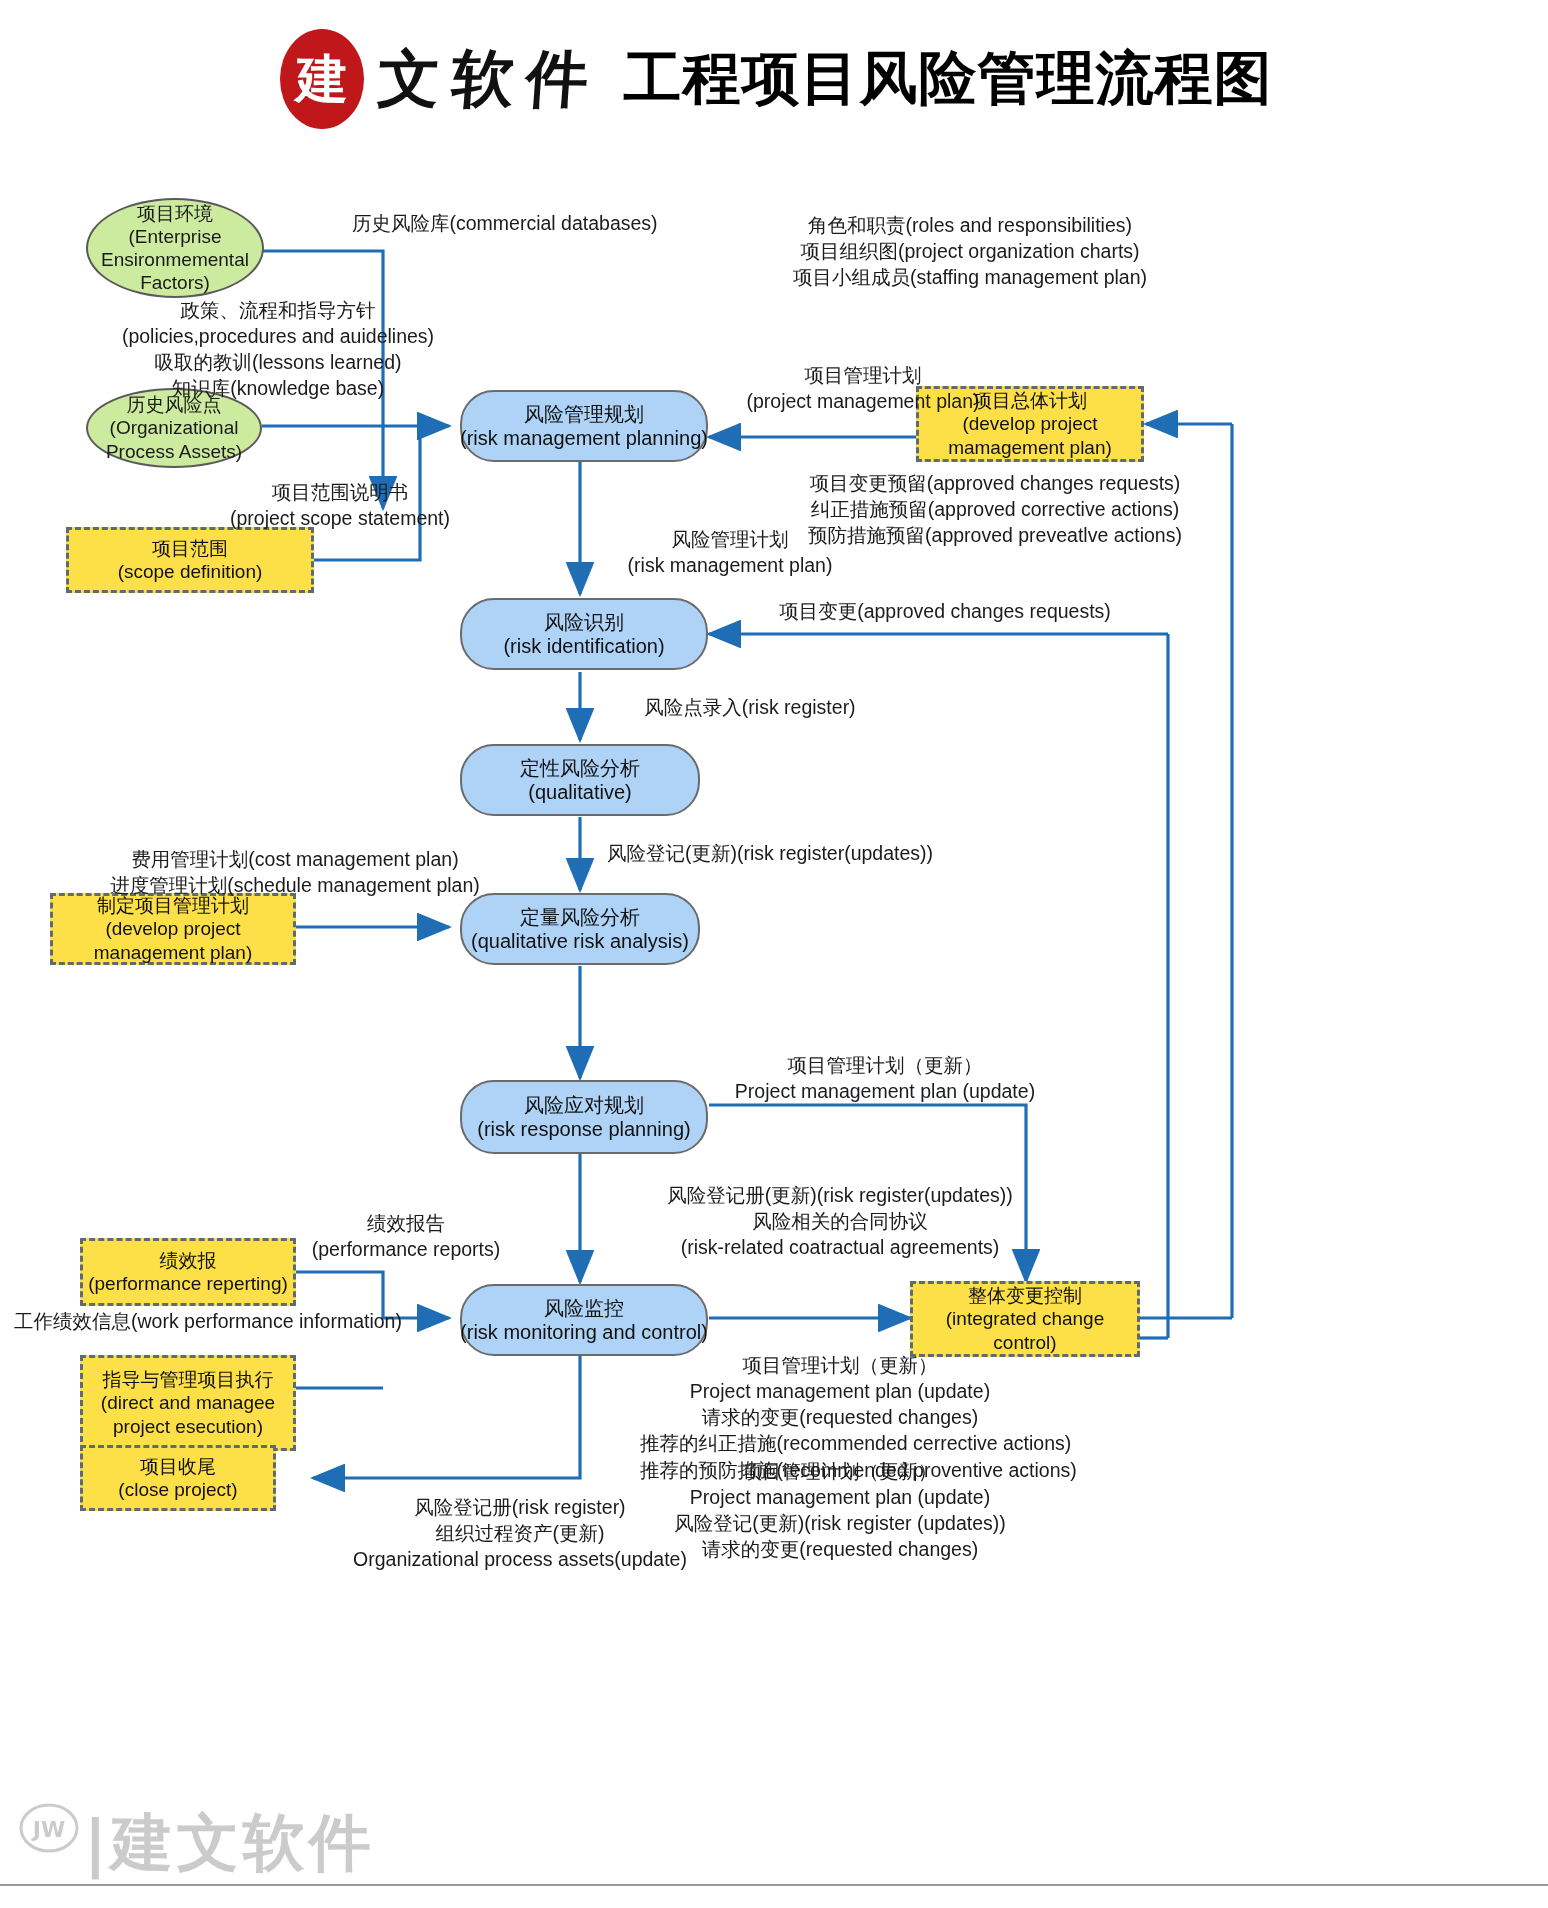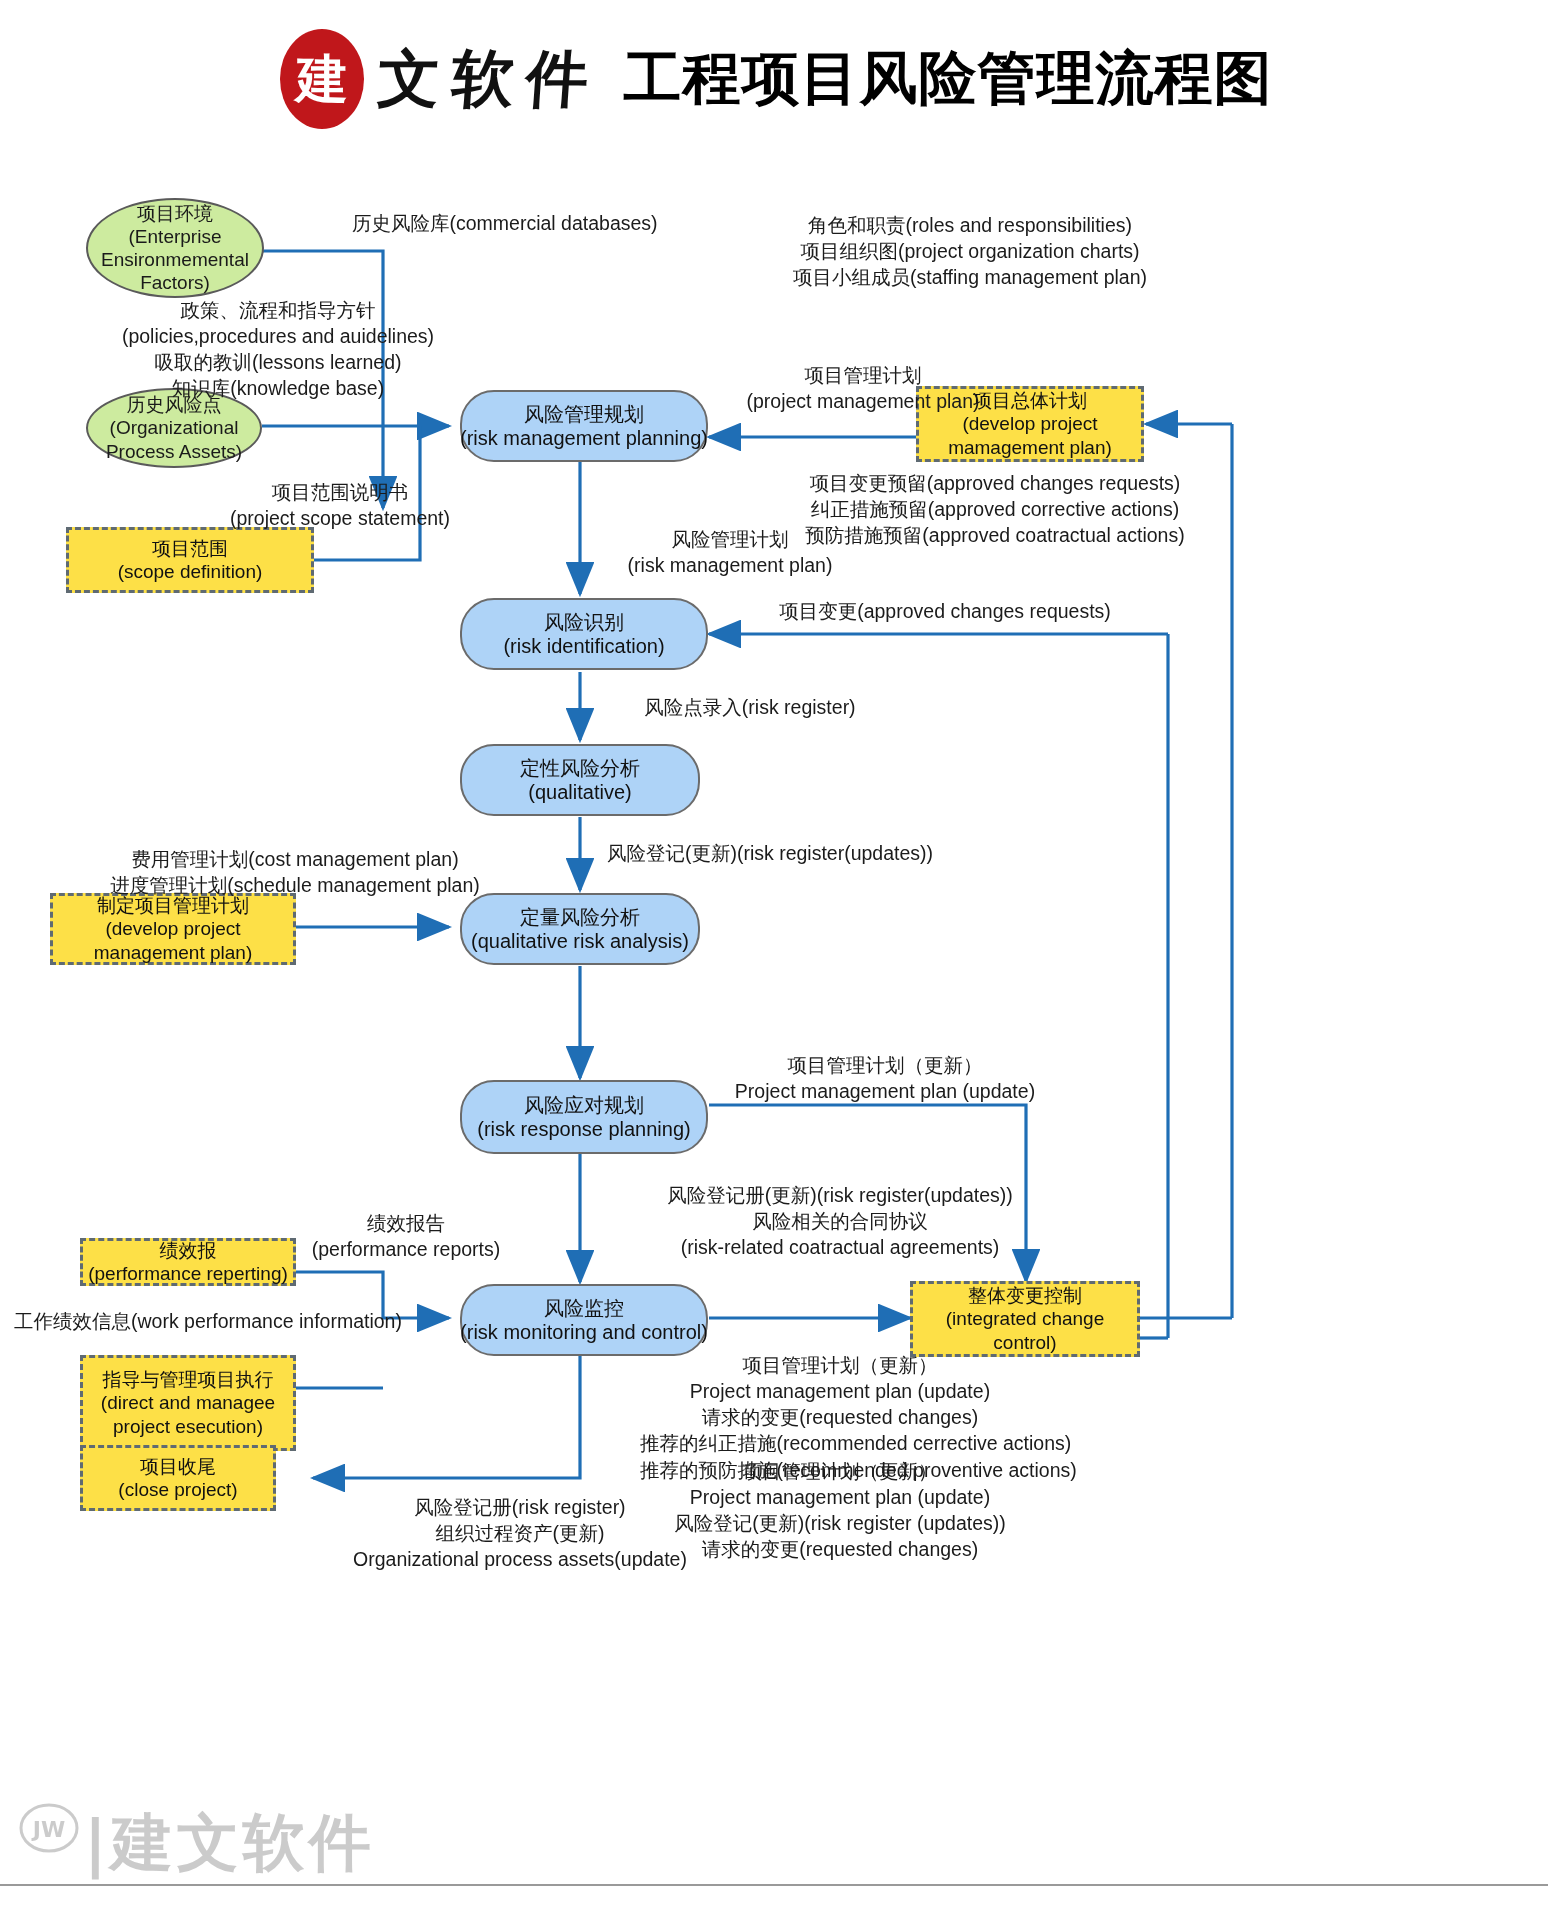--- a/index.html
+++ b/index.html
@@ -164,21 +164,21 @@
   <div class="node proc" style="left:460px;top:893px;width:240px;height:72px;">
     <span class="nline">定量风险分析</span>
     <span class="nline">(qualitative risk analysis)</span>
   </div>
 
   <div class="node proc" style="left:460px;top:1080px;width:248px;height:74px;">
     <span class="nline">风险应对规划</span>
     <span class="nline">(risk response planning)</span>
   </div>
 
-  <div class="node dashbox" style="left:80px;top:1238px;width:216px;height:48px;">
+  <div class="node dashbox" style="left:80px;top:1238px;width:216px;height:68px;">
     <span class="nline">绩效报</span>
     <span class="nline">(performance reperting)</span>
   </div>
 
   <div class="node dashbox" style="left:80px;top:1355px;width:216px;height:96px;">
     <span class="nline">指导与管理项目执行</span>
     <span class="nline">(direct and managee</span>
     <span class="nline">project esecution)</span>
   </div>
 
@@ -221,21 +221,21 @@
   </div>
 
   <div class="lbl c" style="left:190px;top:479px;width:300px;">
     <div>项目范围说明书</div>
     <div>(project scope statement)</div>
   </div>
 
   <div class="lbl c" style="left:800px;top:470px;width:390px;">
     <div>项目变更预留(approved changes requests)</div>
     <div>纠正措施预留(approved corrective actions)</div>
-    <div>预防措施预留(approved coatractual actions)</div>
+    <div>预防措施预留(approved preveatlve actions)</div>
   </div>
 
   <div class="lbl c" style="left:600px;top:526px;width:260px;">
     <div>风险管理计划</div>
     <div>(risk management plan)</div>
   </div>
 
   <div class="lbl c" style="left:760px;top:598px;width:370px;">
     <div>项目变更(approved changes requests)</div>
   </div>

